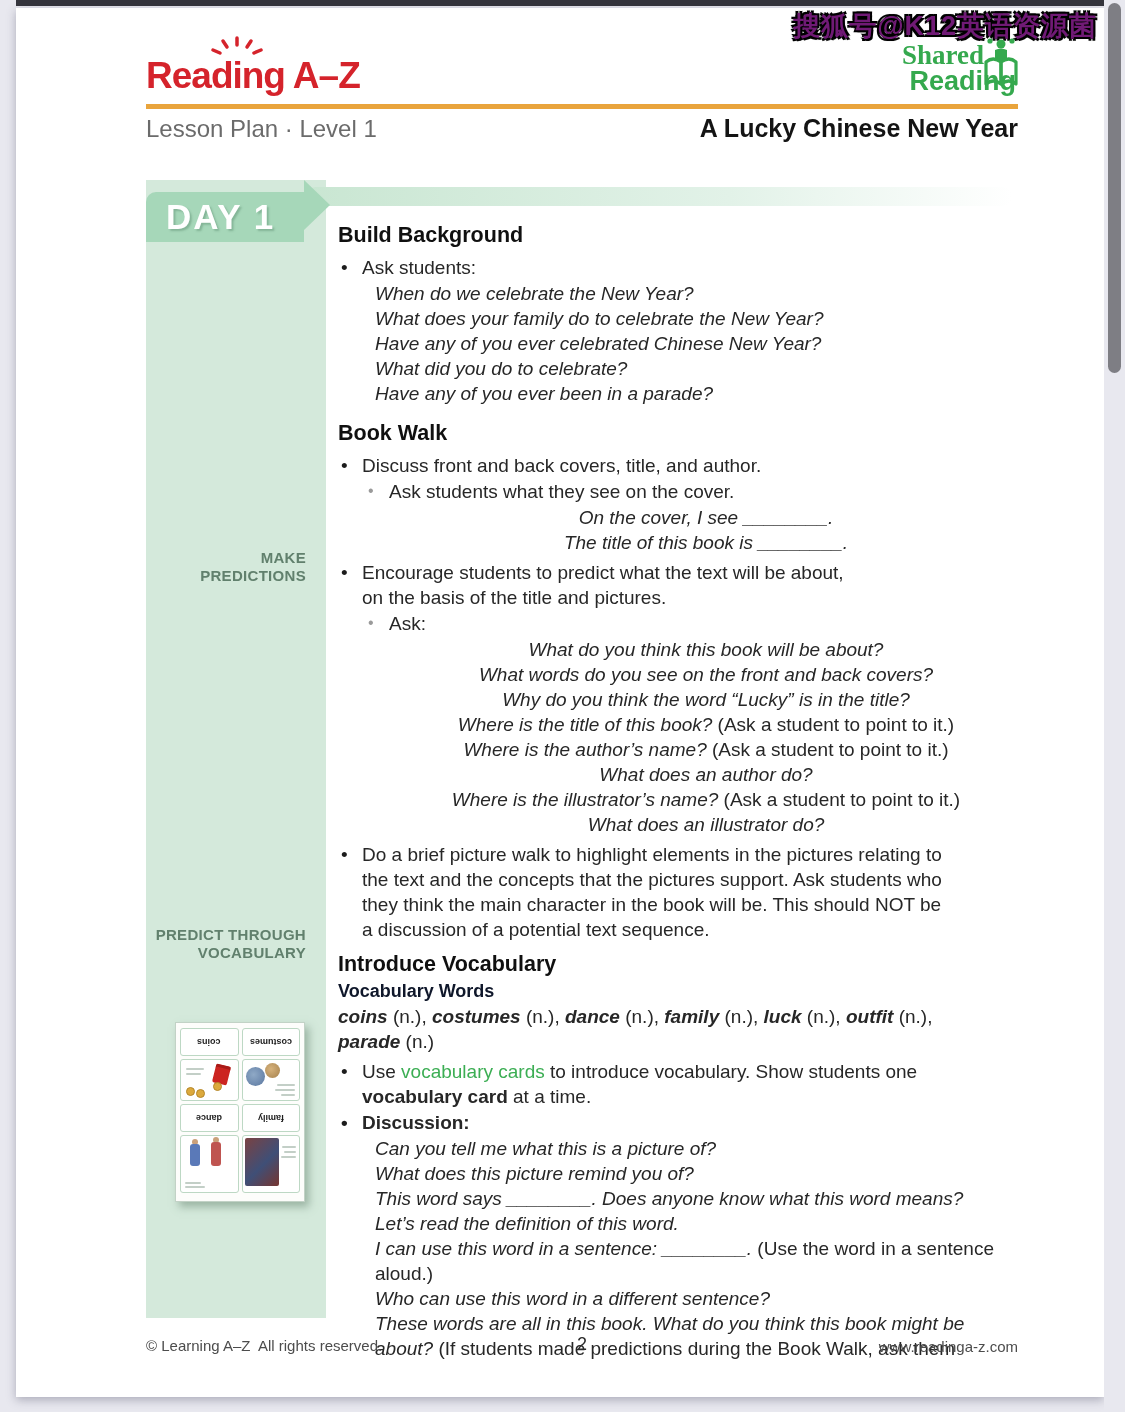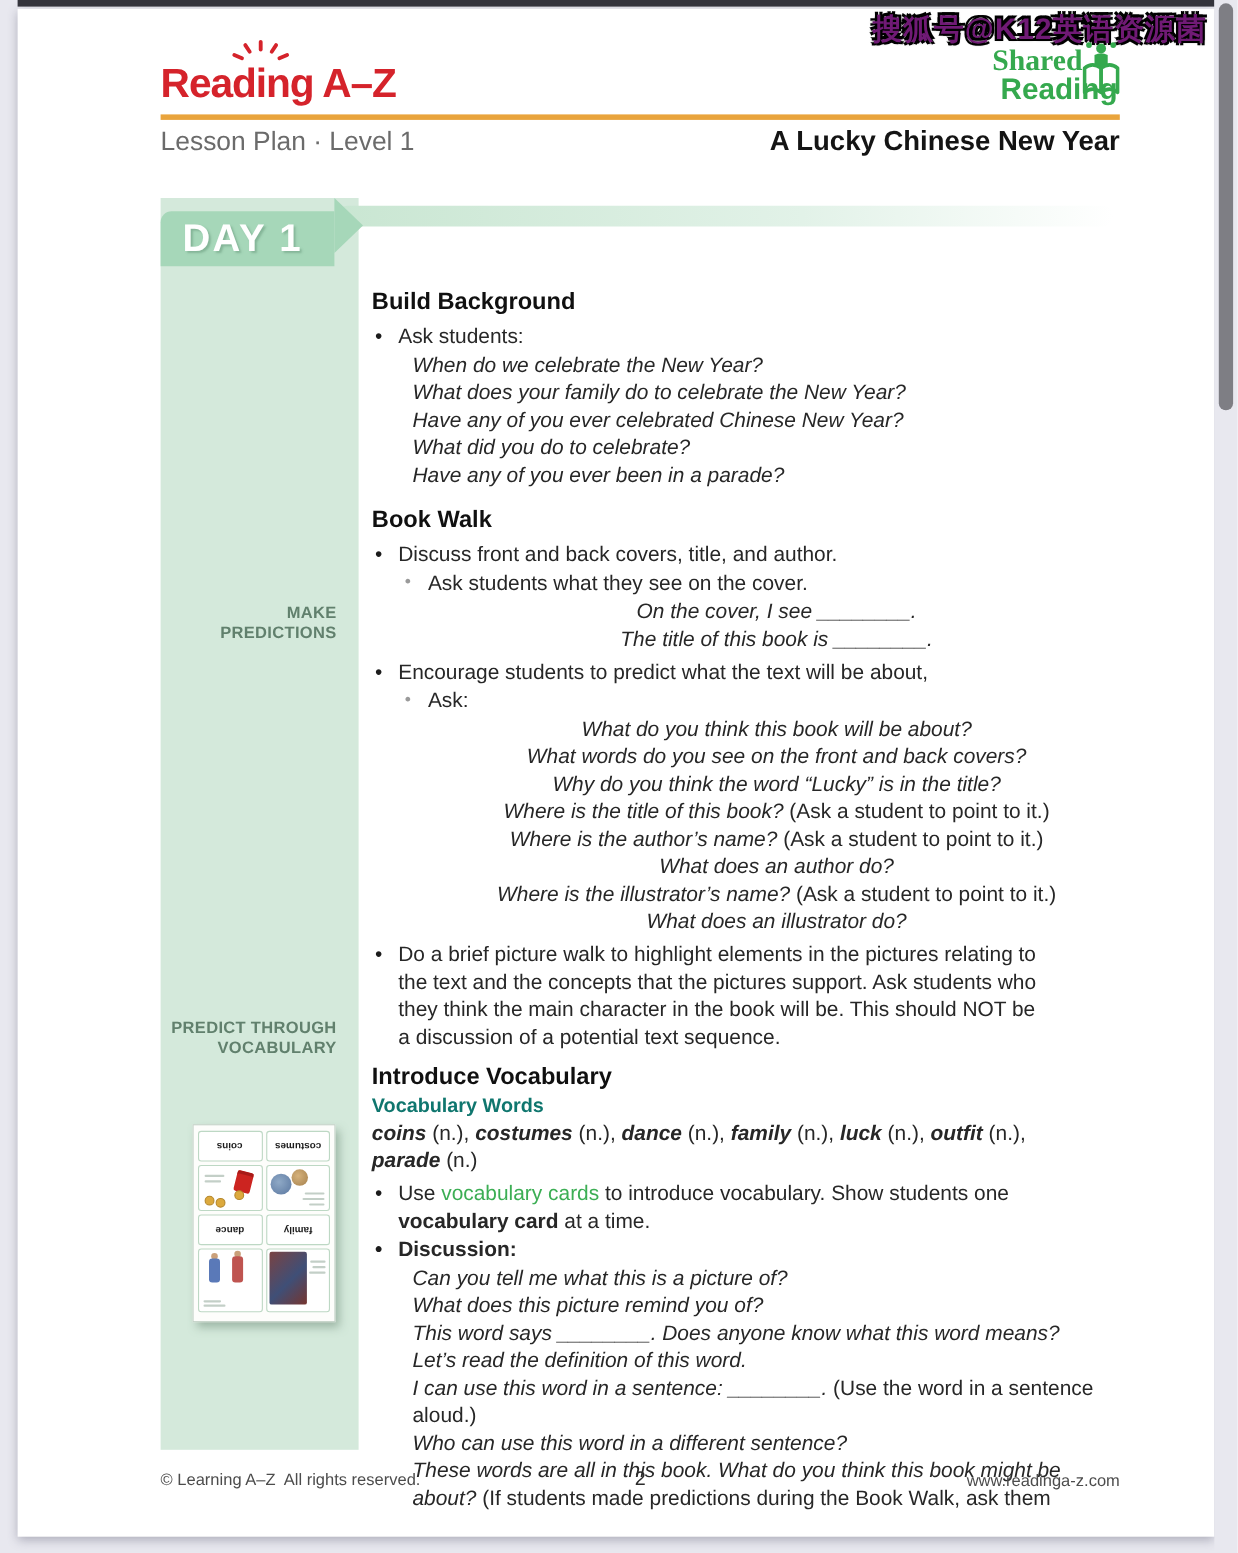--- a/index.html
+++ b/index.html
@@ -75,23 +75,23 @@
          background:radial-gradient(circle at 40% 40%, #d6b27c, #a5814d); }
   .dancer1 { position:absolute; left:9px; top:8px; width:10px; height:22px; background:#5a79b8; border-radius:3px; }
   .dancer2 { position:absolute; left:30px; top:6px; width:10px; height:24px; background:#bf5450; border-radius:3px; }
   .dhead1 { position:absolute; left:11px; top:3px; width:6px; height:6px; border-radius:50%; background:#caa07a; }
   .dhead2 { position:absolute; left:32px; top:1px; width:6px; height:6px; border-radius:50%; background:#caa07a; }
   .fam-photo { position:absolute; left:2px; top:2px; width:34px; height:48px; border-radius:2px;
                background:linear-gradient(135deg,#7a4242 0%, #3f4f77 55%, #76352f 100%); }
   .tbar { position:absolute; height:2px; background:#c3cfc7; border-radius:1px; }
 
   
-  .main { position:absolute; left:338px; top:222px; width:678px; font-size:19px; line-height:25px;margin-top:39px; }
+  .main { position:absolute; left:338px; top:222px; width:678px; font-size:19px; line-height:25px; }
   .sec-heading { font-size:21.5px; line-height:26px; font-weight:bold; color:#101010; margin:0 0 7px 0; }
-  .sub-heading { font-size:18px; line-height:24px; font-weight:bold; color:#0f766e; margin:2px 0 1px 0; }
+  .sub-heading { font-size:18px; line-height:24px; font-weight:bold; color:#0f172a; margin:2px 0 1px 0; }
   .bullet { position:relative; padding-left:24px; margin:1px 0; }
   .bullet::before { content:"•"; position:absolute; left:3px; top:0; color:#1c1c1c; }
   .sub-bullet { position:relative; padding-left:25px; margin:1px 0 1px 26px; }
   .sub-bullet::before { content:"•"; position:absolute; left:4px; top:-1px; color:#9a9a9a; font-size:16px; }
   .qlist { margin-left:37px; }
   .qlist2 { margin-left:58px;text-align:center; }
   .it { font-style:italic; }
   .rg { font-style:normal; }
   .w { font-weight:bold; font-style:italic; }
   .vocab-line { font-style:italic; margin:0; }
@@ -231,20 +231,21 @@
     <div class="sub-bullet">
       <span>Ask students what they see on the cover.</span>
     </div>
     <div class="qlist2">
         <div class="it">On the cover, I see ________.</div>
         <div class="it">The title of this book is ________.</div>
       </div>
     <div class="gap-xs"></div>
     <div class="bullet">
       <div>Encourage students to predict what the text will be about,</div>
+      <div>on the basis of the title and pictures.</div>
     </div>
     <div class="sub-bullet">
       <span>Ask:</span>
     </div>
     <div class="qlist2">
         <div><span class="it">What do you think this book will be about?</span></div>
         <div><span class="it">What words do you see on the front and back covers?</span></div>
         <div><span class="it">Why do you think the word “Lucky” is in the title?</span></div>
         <div><span class="it">Where is the title of this book?</span><span class="rg"> (Ask a student to point to it.)</span></div>
         <div><span class="it">Where is the author’s name?</span><span class="rg"> (Ask a student to point to it.)</span></div>

